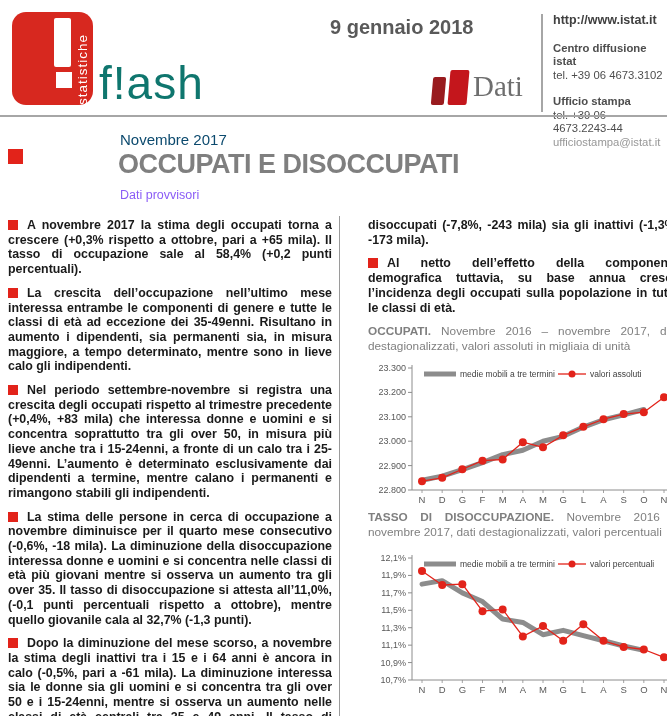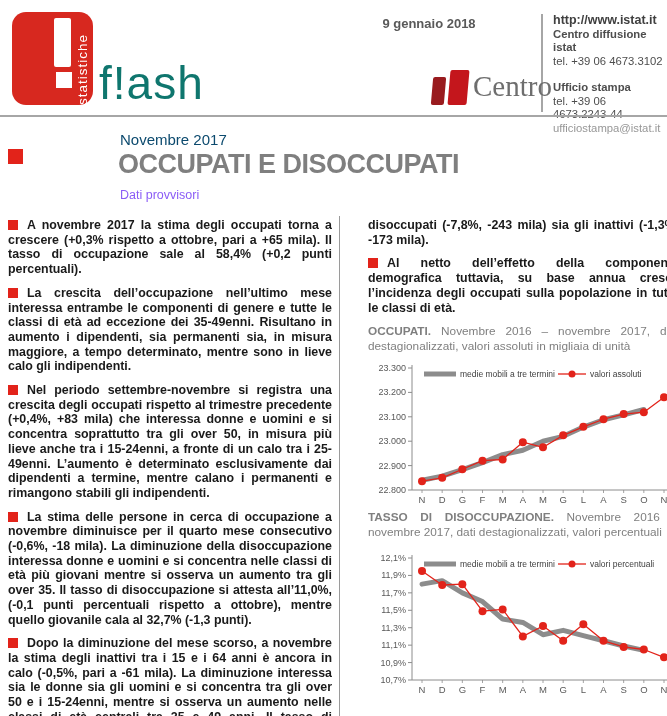--- a/index.html
+++ b/index.html
@@ -5,24 +5,24 @@
   html,body{margin:0;padding:0;background:#fff;}
   .page{position:relative;width:667px;height:716px;background:#fff;overflow:hidden;
         font-family:"Liberation Sans",sans-serif;color:#1a1a1a;}
   
   .logo-square{position:absolute;left:12px;top:12px;width:81px;height:93px;background:#d7281f;border-radius:14px;}
   .excl-bar{position:absolute;left:42px;top:6px;width:17px;height:49px;background:#fff;border-radius:2px;}
   .excl-dot{position:absolute;left:44px;top:60px;width:16px;height:16px;background:#fff;}
   .brand-vert{position:absolute;right:3px;top:0;height:93px;display:flex;align-items:center;
               writing-mode:vertical-rl;transform:rotate(180deg);color:#fff;font-size:13.5px;letter-spacing:1px;}
   .flash-word{position:absolute;left:99px;top:56px;font-size:46px;color:#0f766e;letter-spacing:1px;font-weight:400;}
-  .hdr-date{position:absolute;left:330px;top:16px;width:198px;text-align:center;font-size:13px;font-weight:bold;color:#595959;}
+  .hdr-date{position:absolute;left:330px;top:16px;width:198px;text-align:left;font-size:20px;font-weight:bold;color:#595959;}
   .hdr-vline{position:absolute;left:541px;top:14px;width:2px;height:98px;background:#a6a6a6;}
   .contacts{position:absolute;left:553px;top:14px;width:112px;font-size:11.3px;color:#4d4d4d;line-height:13.5px;}
-  .contacts .site{font-size:12.5px;font-weight:bold;color:#404040;}
+  .contacts .site{font-size:12.5px;font-weight:bold;color:#404040;margin-bottom:14px;}
   .contacts .c-title{font-weight:bold;}
   .contacts .gap{height:13px;}
   .contacts .mail{color:#979797;}
   .istat-logo{position:absolute;left:430px;top:68px;width:110px;height:40px;}
   .istat-s1{position:absolute;left:2px;top:9px;width:13px;height:28px;background:#991b1e;border-radius:2px;transform:skewX(-5deg);}
   .istat-s2{position:absolute;left:19px;top:2px;width:19px;height:35px;background:#c4161c;border-radius:2px;transform:skewX(-5deg);}
   .istat-txt{position:absolute;left:43px;top:2px;font-family:"Liberation Serif",serif;font-size:29px;color:#6e6e6e;}
   .hdr-sep{position:absolute;left:0;top:115px;width:667px;height:2px;background:#a6a6a6;}
   
   .title-bullet{position:absolute;left:8px;top:149px;width:15px;height:15px;background:#e2231a;}
@@ -63,21 +63,21 @@
       <div class="c-title">Centro diffusione istat</div>
       <div>tel. +39 06 4673.3102</div>
       <div class="gap"></div>
       <div class="c-title">Ufficio stampa</div>
       <div>tel. +39 06 4673.2243-44</div>
       <div class="mail">ufficiostampa@istat.it</div>
     </div>
     <div class="istat-logo">
       <div class="istat-s1"></div>
       <div class="istat-s2"></div>
-      <div class="istat-txt">Centro</div>
+      <div class="istat-txt">Dati</div>
     </div>
     <div class="hdr-sep"></div>
   </div>
 
   <div class="title-bullet"></div>
   <div class="t-month">Novembre 2017</div>
   <div class="t-main">OCCUPATI E DISOCCUPATI</div>
   <div class="t-sub">Dati provvisori</div>
 
   <div class="col-divider"></div>

